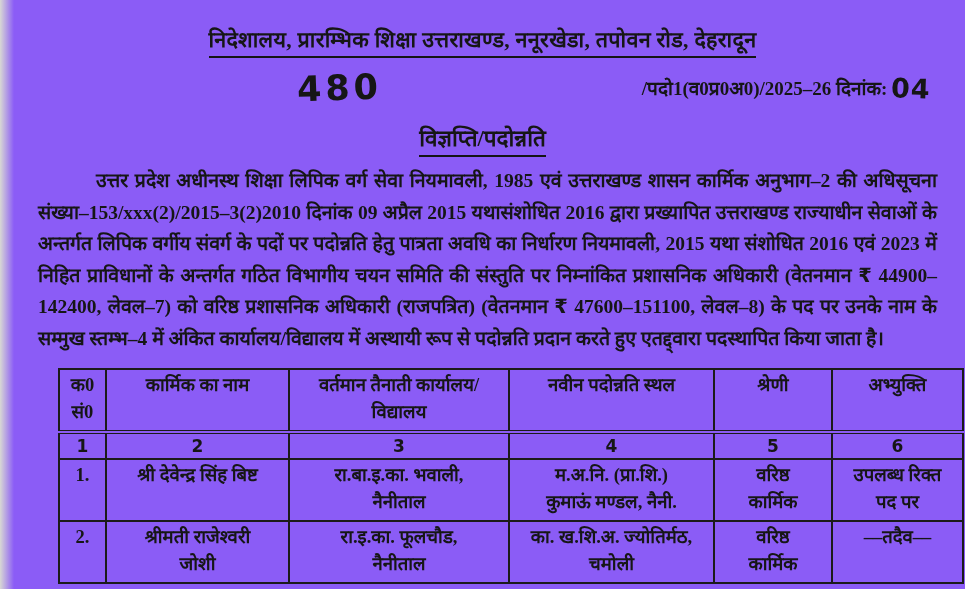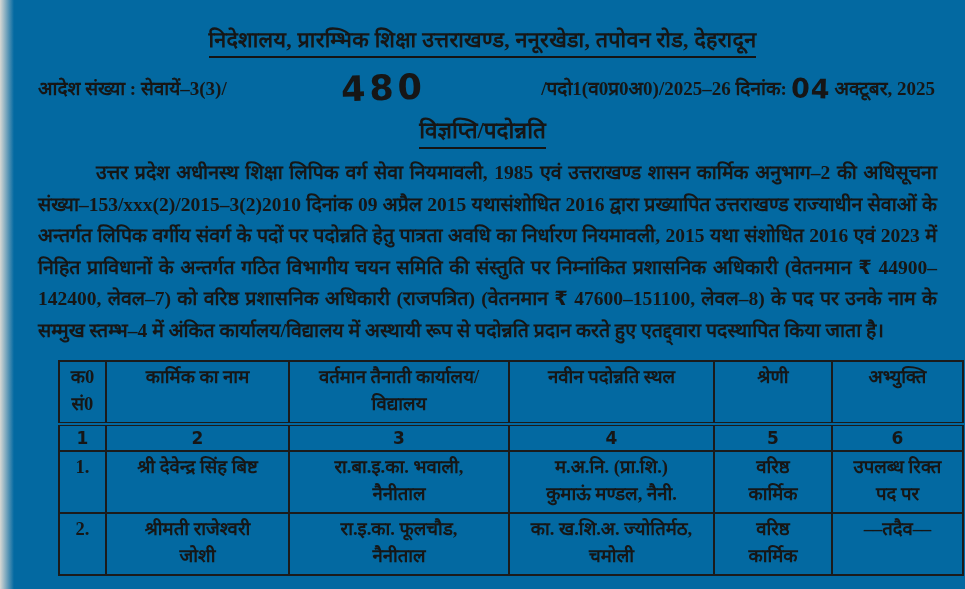--- a/index.html
+++ b/index.html
@@ -1,21 +1,21 @@
 <!DOCTYPE html>
 <html lang="hi"><head>
 <meta charset="utf-8">
 <style>
   * { margin:0; padding:0; box-sizing:border-box; }
   html,body { background:#e8e8e6; }
   .page {
     position:relative;
     width:965px; height:589px;
     margin:0 auto;
-    background:#0369a1;
+    background:#8b5cf6;
     color:#161616;
     font-family:"Liberation Serif","DejaVu Sans",serif;
     overflow:hidden;
   }
   .scan-edge {
     position:absolute; left:0; top:0; bottom:0; width:14px;
     background:linear-gradient(to right, #d8d8d4, rgba(255,255,255,0));
     pointer-events:none;
   }
   .title-wrap { text-align:center; padding-top:24px; }
@@ -41,21 +41,21 @@
     font-size:35px; letter-spacing:4px;
     transform:rotate(-2deg);
     margin:0 auto;
     padding:0 10px;
   }
   .hand-date {
     font-size:27px; letter-spacing:1px;
     transform:rotate(2deg);
     margin:0 4px;
   }
-  .subject-wrap { text-align:center; margin-top:6px; }
+  .subject-wrap { text-align:center; margin-top:14px; }
   .doc-subject {
     display:inline-block;
     font-size:22.5px; font-weight:700;
     border-bottom:2.5px solid #141414;
     padding-bottom:2px;
   }
   .body-para {
     margin:8px 28px 14px 38px;
     font-size:19.5px; font-weight:600;
     line-height:31.5px;
@@ -94,25 +94,23 @@
 <body>
 
 <div class="page">
   <div class="scan-edge"></div>
 
   <div class="title-wrap">
     <span class="doc-title">निदेशालय, प्रारम्भिक शिक्षा उत्तराखण्ड, ननूरखेडा, तपोवन रोड, देहरादून</span>
   </div>
 
   <div class="order-line">
-    <span>आदेश संख्या : सेवायें–3(3)/</span>
     <span class="hand hand-number">480</span>
     <span>/पदो1(व0प्र0अ0)/2025–26 दिनांक:</span>
     <span class="hand hand-date">04</span>
-    <span>अक्टूबर, 2025</span>
   </div>
 
   <div class="subject-wrap">
     <span class="doc-subject">विज्ञप्ति/पदोन्नति</span>
   </div>
 
   <p class="body-para"><span>उत्तर प्रदेश अधीनस्थ शिक्षा लिपिक वर्ग सेवा नियमावली, 1985 एवं उत्तराखण्ड शासन कार्मिक अनुभाग–2 की अधिसूचना संख्या–153/xxx(2)/2015–3(2)2010 दिनांक 09 अप्रैल 2015 यथासंशोधित 2016 द्वारा प्रख्यापित उत्तराखण्ड राज्याधीन सेवाओं के अन्तर्गत लिपिक वर्गीय संवर्ग के पदों पर पदोन्नति हेतु पात्रता अवधि का निर्धारण नियमावली, 2015 यथा संशोधित 2016 एवं 2023 में निहित प्राविधानों के अन्तर्गत गठित विभागीय चयन समिति की संस्तुति पर निम्नांकित प्रशासनिक अधिकारी (वेतनमान ₹ 44900–142400, लेवल–7) को वरिष्ठ प्रशासनिक अधिकारी </span><span class="bold-seg">(राजपत्रित)</span><span> (वेतनमान ₹ 47600–151100, लेवल–8) के पद पर उनके नाम के सम्मुख स्तम्भ–4 में अंकित कार्यालय/विद्यालय में अस्थायी रूप से पदोन्नति प्रदान करते हुए एतद्द्वारा पदस्थापित किया जाता है।</span></p>
 
   <table class="doc-table">
     <colgroup>

